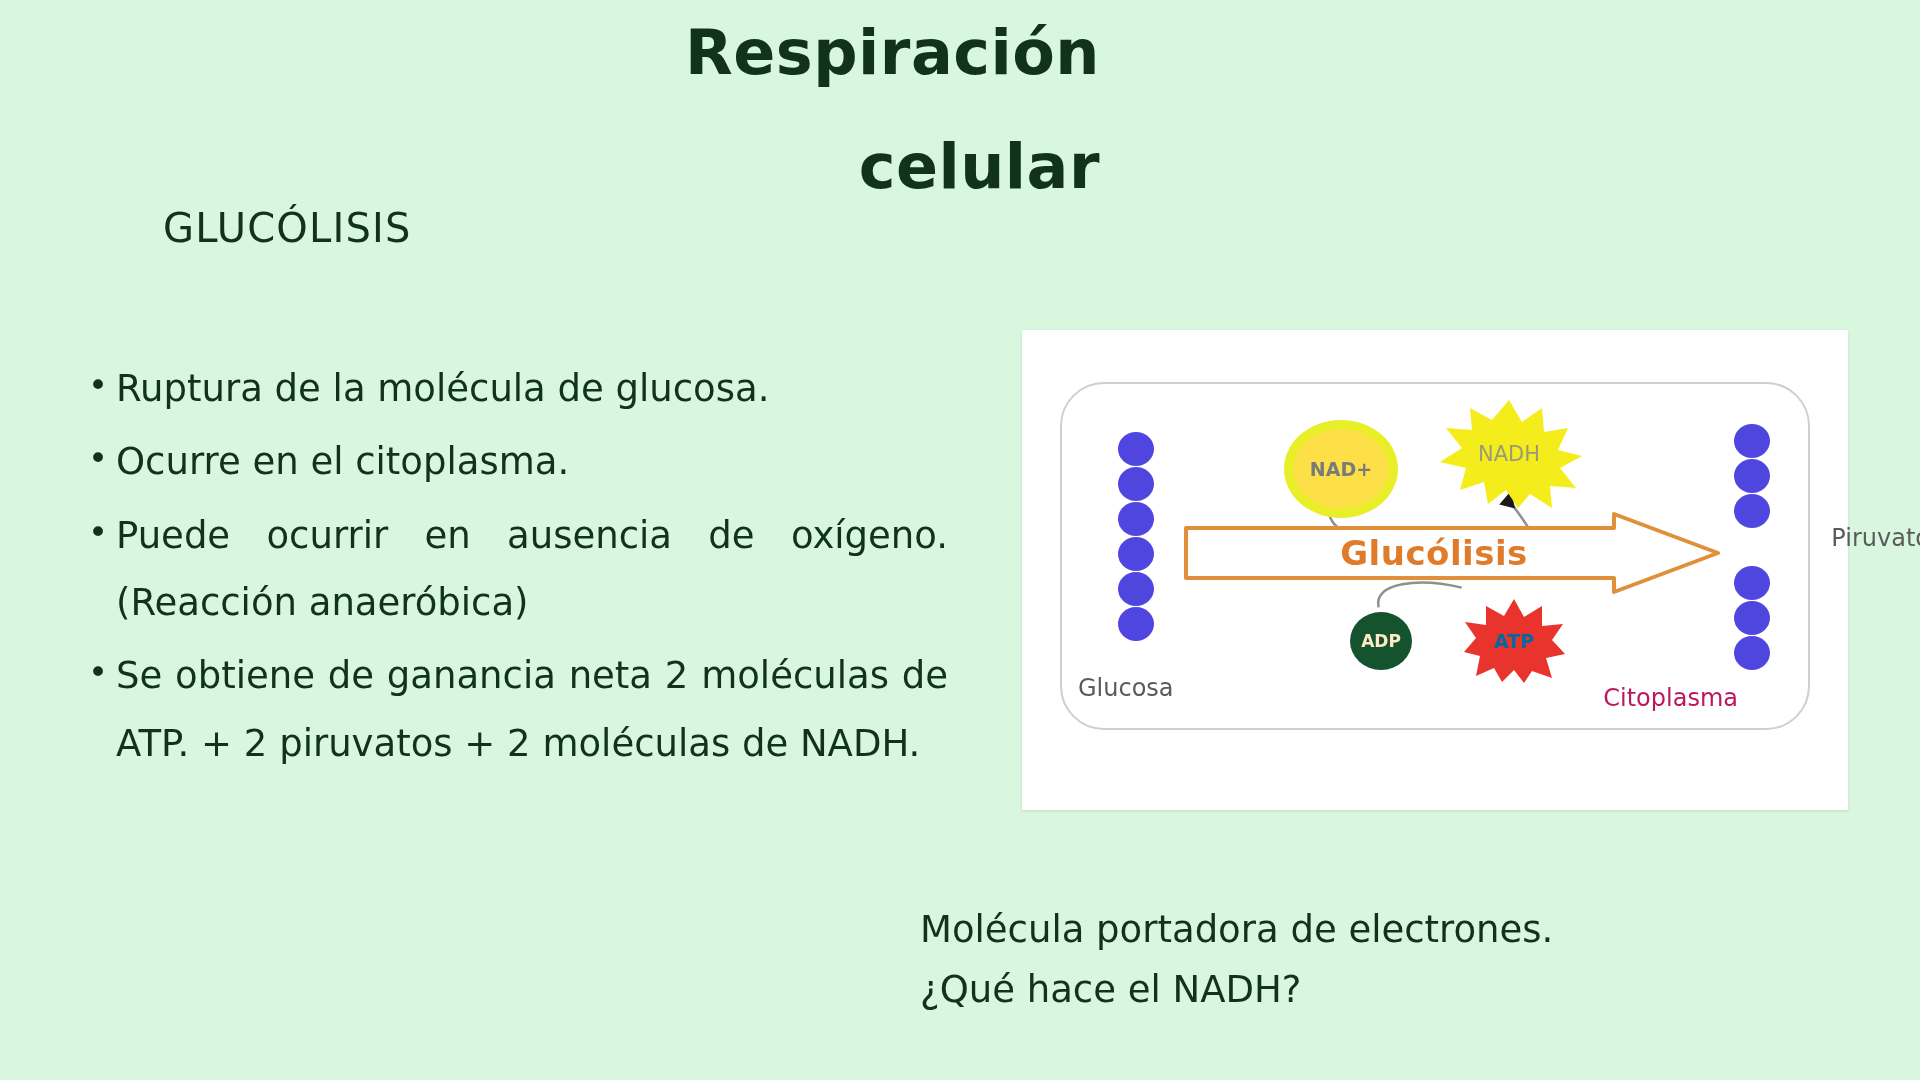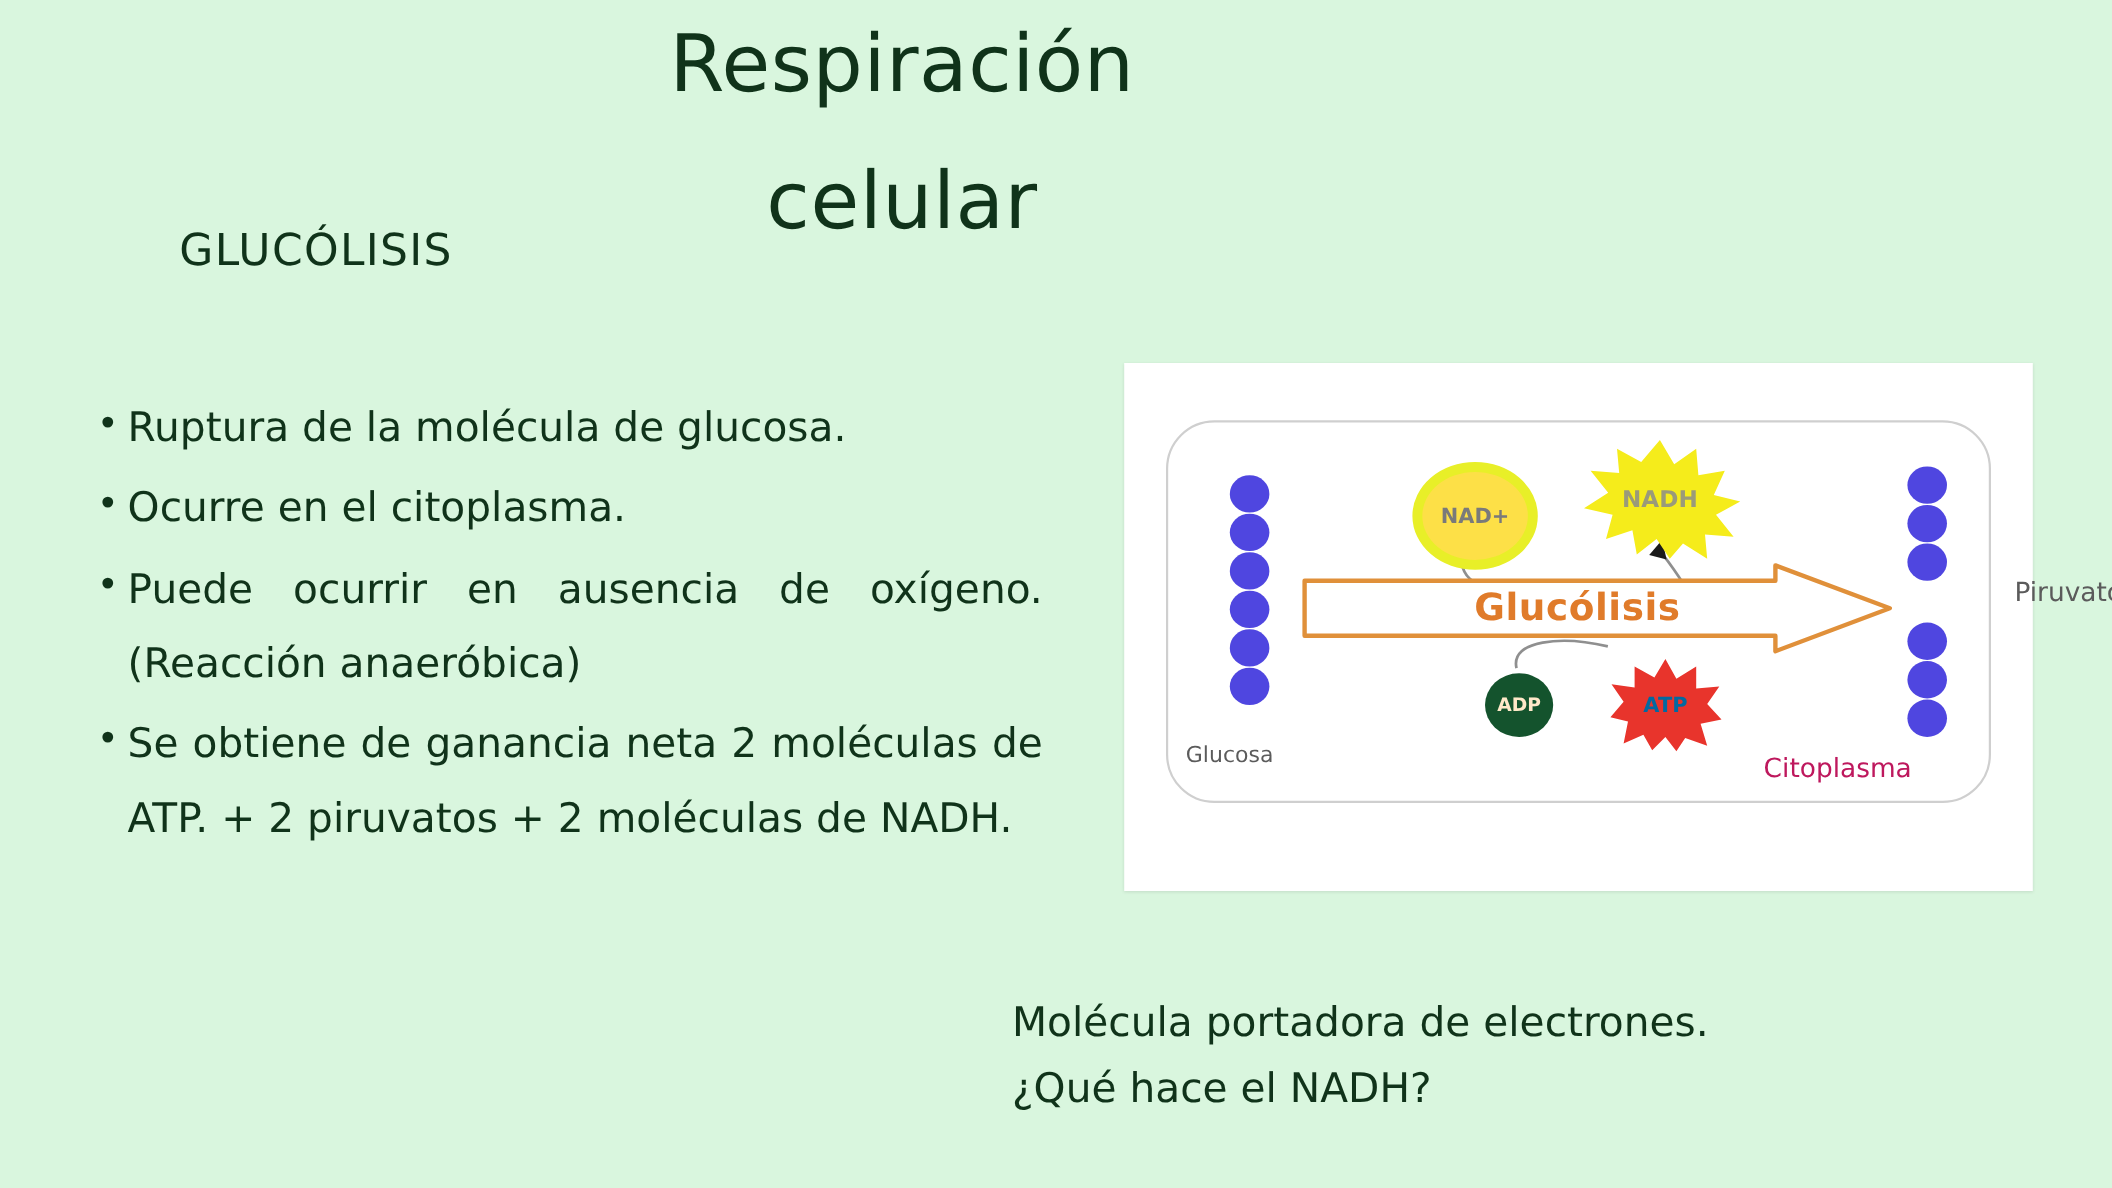--- a/index.html
+++ b/index.html
@@ -19,26 +19,26 @@
     height: 1080px;
     background: #d9f6de;
   }
 
   
   .title-block {
     position: absolute;
     left: 540px;
     top: 22px;
     width: 560px;
-    text-align: center;
+    text-align: right;
     color: #10331a;
     font-family: "DejaVu Sans", sans-serif;
-    font-size: 72px;
+    font-size: 62px;
     line-height: 1.0;
-    font-weight: 400;
+    font-weight: 700;
     letter-spacing: 0.5px;
   }
   .title-line1 { display:block; }
   .title-line2 { display:block; margin-top: 52px; }
 
   
   .section-heading {
     position: absolute;
     left: 163px;
     top: 205px;
@@ -118,21 +118,21 @@
   .chain-pyruvate-bot { right: 38px; top: 182px; }
 
   .lbl {
     position: absolute;
     font-family: "DejaVu Sans", sans-serif;
     color: #5b5b5b;
     white-space: nowrap;
   }
   .lbl-glucosa {
     left: 16px; top: 290px;
-    font-size: 20px;
+    font-size: 24px;
   }
   .lbl-piruvato {
     right: -122px; top: 140px;
     font-size: 24px;
   }
   .lbl-citoplasma {
     right: 70px; bottom: 16px;
     font-size: 24px;
     color: #be185d;
   }
@@ -184,21 +184,21 @@
     position: absolute;
     left: 372px;
     top: 14px;
     width: 150px;
     height: 112px;
   }
   .nadh-burst .burst-text {
     position: absolute;
     left: 0; top: 0; width: 150px; height: 112px;
     display: flex; align-items: center; justify-content: center;
-    font-size: 21px; font-weight: bold; color: #9a9a7a;
+    font-size: 21px; font-weight: normal; color: #9a9a7a;
   }
 
   
   .adp-circle {
     position: absolute;
     left: 288px;
     top: 228px;
     width: 62px;
     height: 58px;
     border-radius: 50%;

